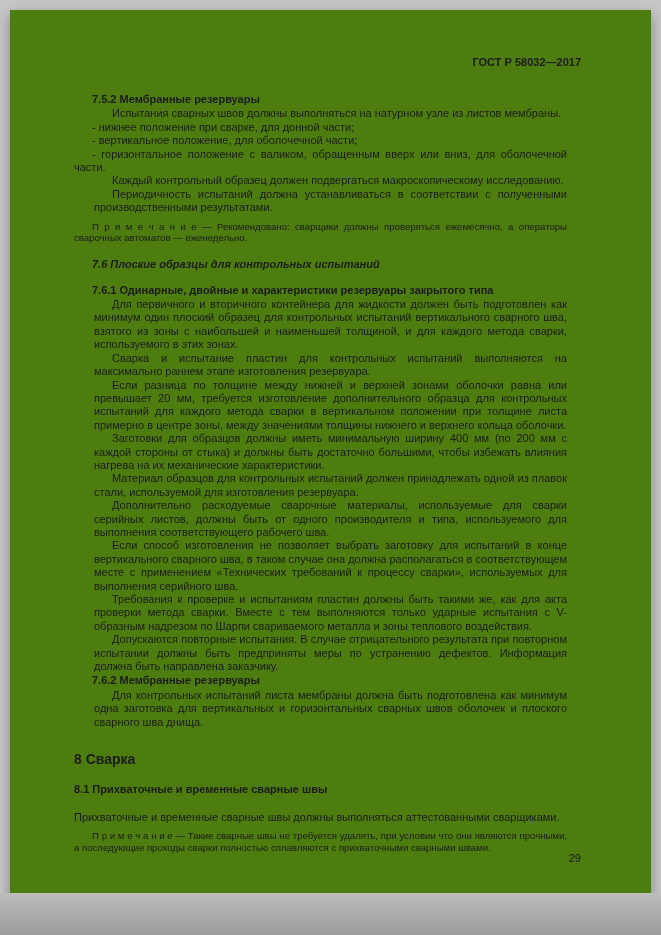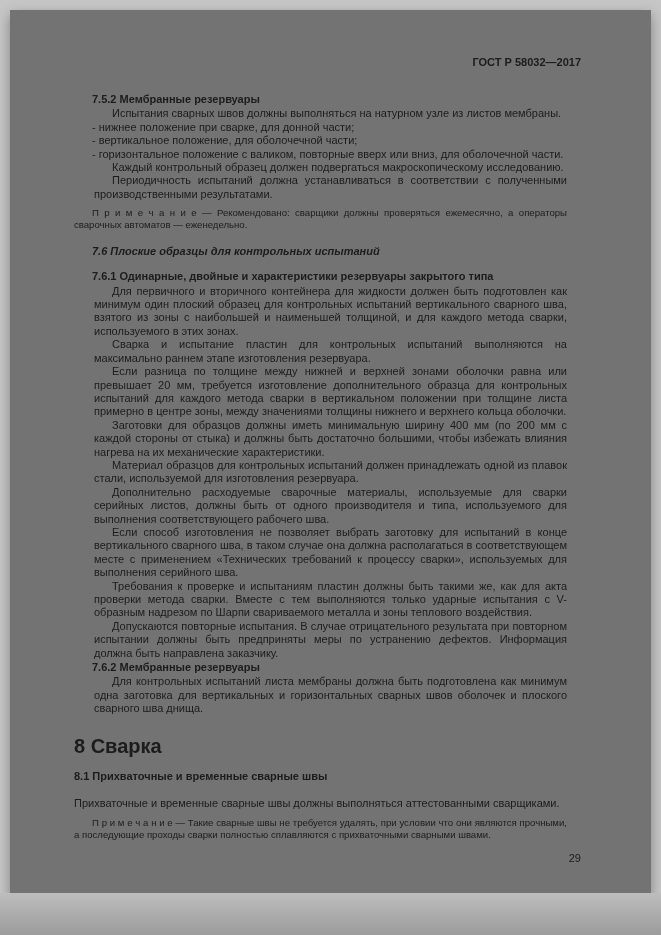--- a/index.html
+++ b/index.html
@@ -9,21 +9,21 @@
     background:#c6c6c6;
     font-family:"Liberation Sans", sans-serif;
     position:relative;
   }
   .bottom-strip {
     position:absolute; left:0; right:0; bottom:0; height:42px;
     background:linear-gradient(#bdbdbd, #9c9c9c);
   }
   .page {
     position:absolute; left:10px; top:10px; width:641px; height:886px;
-    background:#737373;
+    background:#4d7c0f;
     box-shadow:0 5px 12px rgba(0,0,0,0.35);
   }
   .doc-header {
     position:absolute; top:46px; left:64px; right:70px;
     text-align:right; font-size:11px; font-weight:bold; color:#1c1c1c;
   }
   .doc-body {
     position:absolute; top:82px; left:64px; right:84px;
     color:#1c1c1c;
   }
@@ -33,37 +33,37 @@
   }
   .blk {
     font-size:11px; line-height:13.4px; color:#1c1c1c;
     text-align:justify;
   }
   .p   { text-indent:18px;margin-left:20px; }
   .p0  { text-indent:0; }
   .li  { text-indent:18px; }
   .h3  { font-weight:bold; text-indent:18px; margin:1px 0 1px; text-align:left; }
   .h3s { margin:14px 0 12px;font-style:italic; }
-  .h1  { font-weight:bold; font-size:20px; text-indent:0; text-align:left; margin:24px 0 0; }
+  .h1  { font-weight:bold; font-size:14px; text-indent:0; text-align:left; margin:24px 0 0; }
   .h2  { font-weight:bold; text-indent:0; text-align:left; margin:17px 0 14px; }
   .note{ font-size:9.6px; line-height:11.8px; text-indent:18px; margin:6px 0 0; }
 </style>
 </head>
 <body>
 
 <div class="page">
   <div class="doc-header">
     <span>ГОСТ Р 58032—2017</span>
   </div>
   <div class="doc-body">
       <div class="blk h3">7.5.2 Мембранные резервуары</div>
       <div class="blk p">Испытания сварных швов должны выполняться на натурном узле из листов мембраны.</div>
       <div class="blk li">- нижнее положение при сварке, для донной части;</div>
       <div class="blk li">- вертикальное положение, для оболочечной части;</div>
-      <div class="blk li">- горизонтальное положение с валиком, повторные вверх или вниз, для оболочечной части.</div>
+      <div class="blk li">- горизонтальное положение с валиком, обращенным вверх или вниз, для оболочечной части.</div>
       <div class="blk p">Каждый контрольный образец должен подвергаться макроскопическому исследованию.</div>
       <div class="blk p">Периодичность испытаний должна устанавливаться в соответствии с полученными производственными результатами.</div>
       <div class="blk note">П р и м е ч а н и е  —  Рекомендовано: сварщики должны проверяться ежемесячно, а операторы сварочных автоматов — еженедельно.</div>
       <div class="blk h3 h3s">7.6 Плоские образцы для контрольных испытаний</div>
       <div class="blk h3">7.6.1 Одинарные, двойные и характеристики резервуары закрытого типа</div>
       <div class="blk p">Для первичного и вторичного контейнера для жидкости должен быть подготовлен как минимум один плоский образец для контрольных испытаний вертикального сварного шва, взятого из зоны с наибольшей и наименьшей толщиной, и для каждого метода сварки, используемого в этих зонах.</div>
       <div class="blk p">Сварка и испытание пластин для контрольных испытаний выполняются на максимально раннем этапе изготовления резервуара.</div>
       <div class="blk p">Если разница по толщине между нижней и верхней зонами оболочки равна или превышает 20 мм, требуется изготовление дополнительного образца для контрольных испытаний для каждого метода сварки в вертикальном положении при толщине листа примерно в центре зоны, между значениями толщины нижнего и верхнего кольца оболочки.</div>
       <div class="blk p">Заготовки для образцов должны иметь минимальную ширину 400 мм (по 200 мм с каждой стороны от стыка) и должны быть достаточно большими, чтобы избежать влияния нагрева на их механические характеристики.</div>
       <div class="blk p">Материал образцов для контрольных испытаний должен принадлежать одной из плавок стали, используемой для изготовления резервуара.</div>

